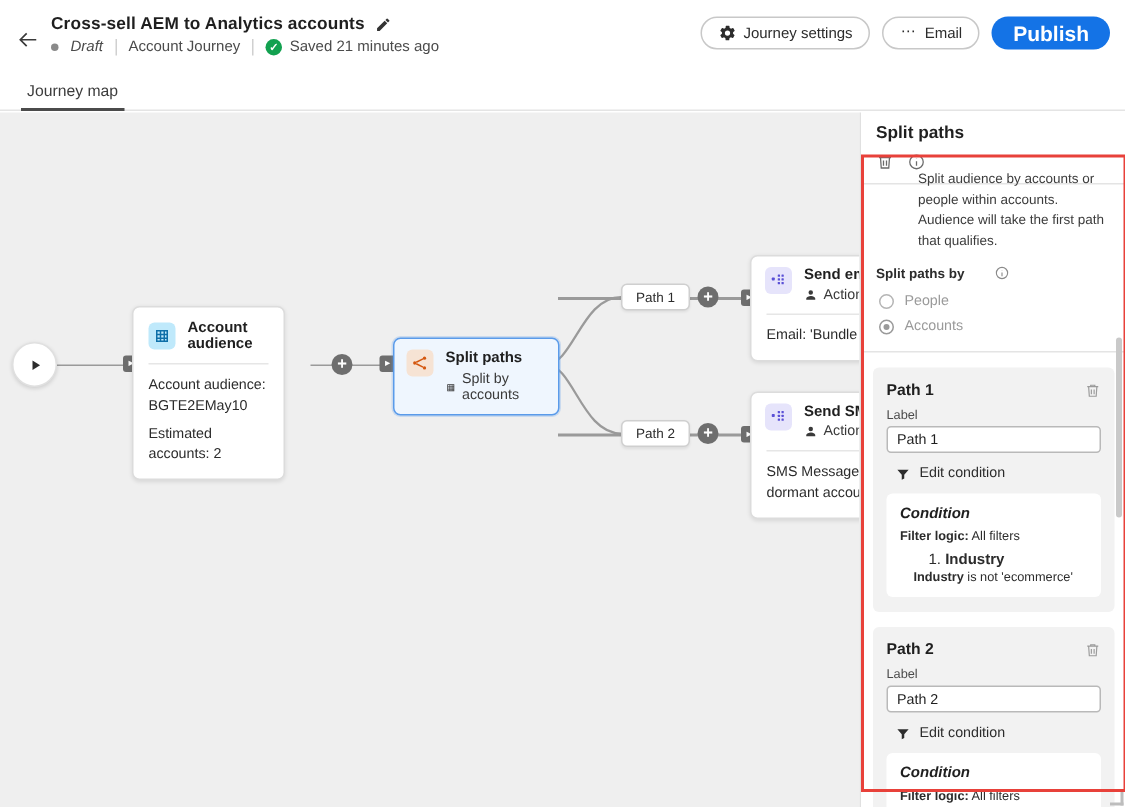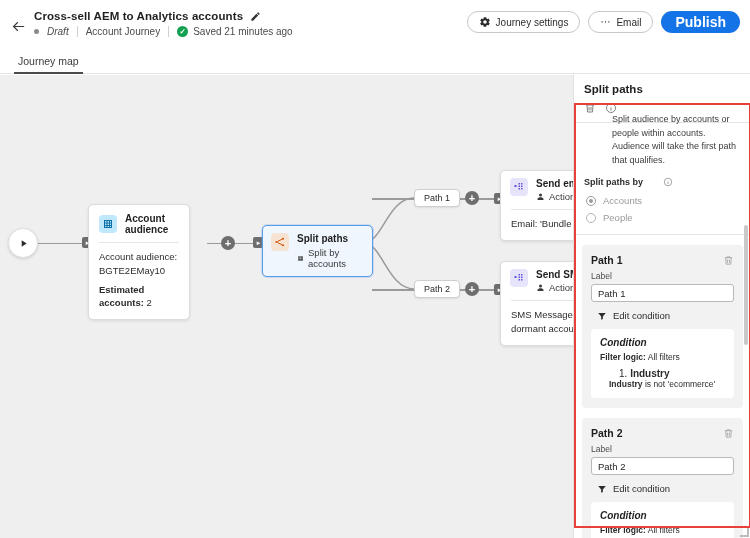--- a/index.html
+++ b/index.html
@@ -88,21 +88,21 @@
   .node-head { display:flex; align-items:center; gap:8px; padding:8px 10px 7px 10px; }
   .node-ico {
     width:18px; height:18px; border-radius:4px; flex:0 0 auto;
     display:flex; align-items:center; justify-content:center;
   }
   .node-ico svg { width:12px; height:12px; display:block; }
   .node-title { font-size:10px; font-weight:bold; color:#1f1f1f; }
   .node-sub { font-size:9.5px; color:#3a3a3a; display:flex; align-items:center; gap:4px; }
   .node-divider { height:1px; background:#e6e6e6; margin:0 10px; }
   .node-body { padding:7px 10px 9px 10px; font-size:9.5px; color:#2c2c2c; line-height:1.45; }
-  .node-body b { font-weight:bold; }
+  .node-body b { font-weight:normal; }
 
   
   .start-node {
     position:absolute; width:30px; height:30px; border-radius:50%;
     background:#fff; border:1px solid #e0e0e0; box-shadow:0 1px 3px rgba(0,0,0,.15);
     display:flex; align-items:center; justify-content:center;
   }
   .start-node svg { width:11px; height:11px; color:#2c2c2c; }
 
   .plus-node {
@@ -430,26 +430,26 @@
       <span>Split paths by</span>
       <span>
         <svg viewBox="0 0 24 24" fill="none" stroke="currentColor" stroke-width="1.8">
           <circle cx="12" cy="12" r="9"></circle>
             <path d="M12 11v6M12 7.5v.5"></path>
         </svg>
       </span>
     </div>
 
     <div class="radio-row">
+      <span class="radio"></span>
+      <span>People</span>
+    </div>
+    <div class="radio-row">
       <span class="radio sel"></span>
       <span>Accounts</span>
-    </div>
-    <div class="radio-row">
-      <span class="radio"></span>
-      <span>People</span>
     </div>
 
     <div class="section-sep"></div>
 
     <div class="path-card">
       <div class="path-card-head">
         <span class="path-card-title">Path 1</span>
         <span class="trash-sm">
           <svg viewBox="0 0 24 24" fill="none" stroke="currentColor" stroke-width="1.7">
             <path d="M4 6h16M9 6V4h6v2M6 6l1 14h10l1-14M10 10v7M14 10v7"></path>

